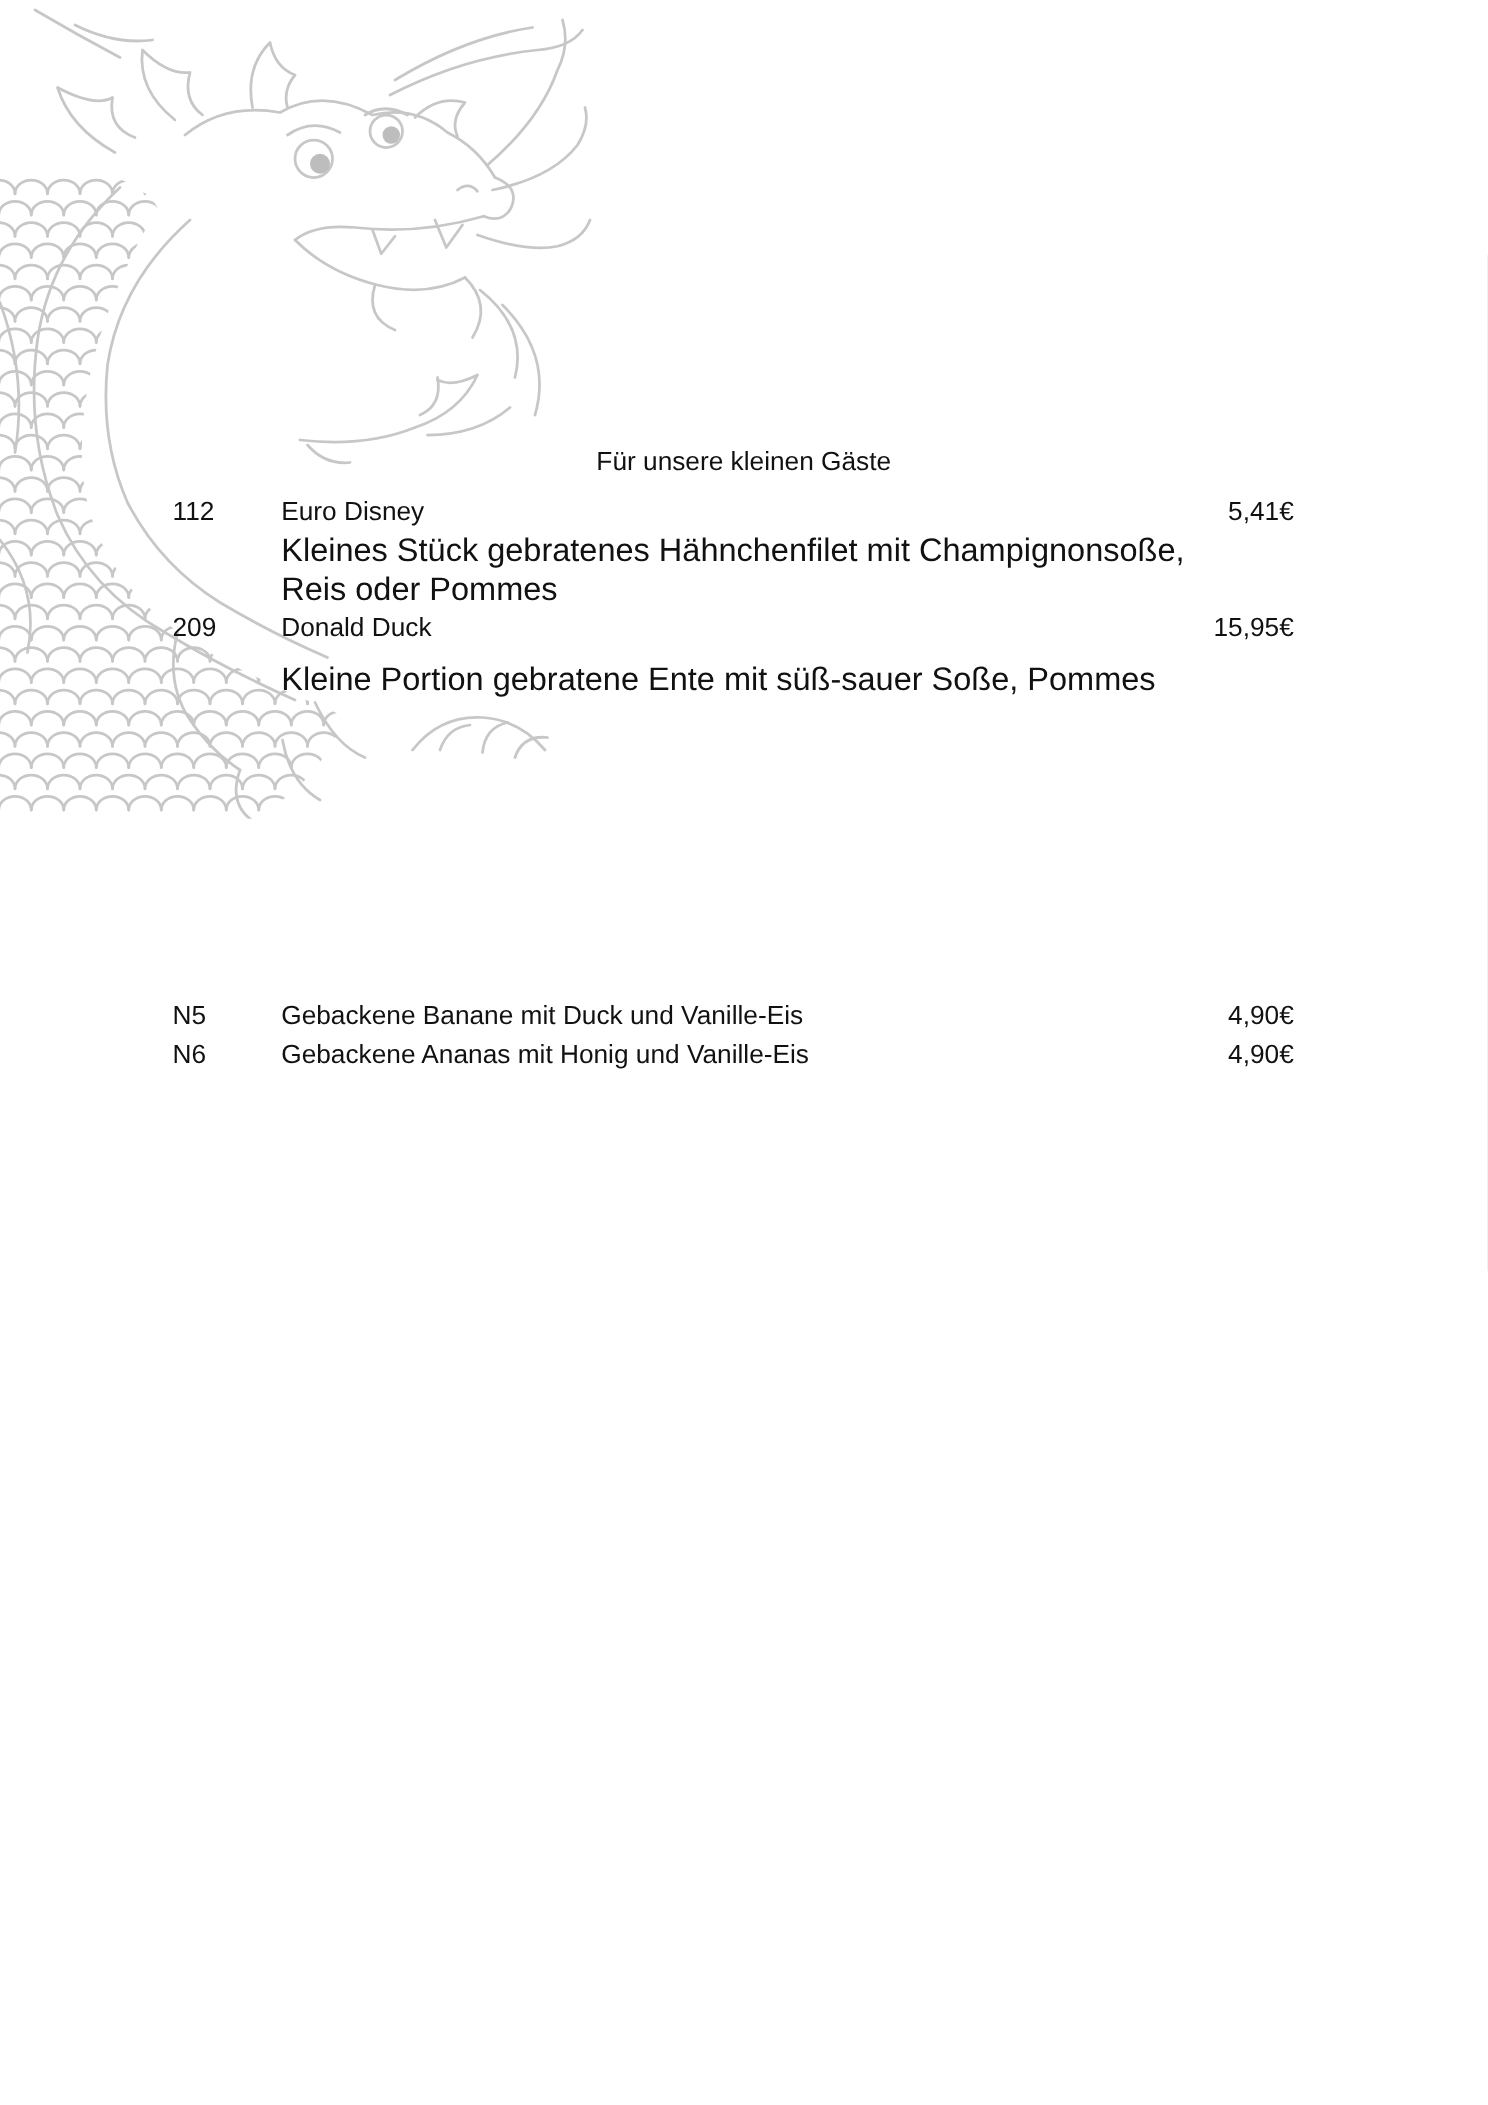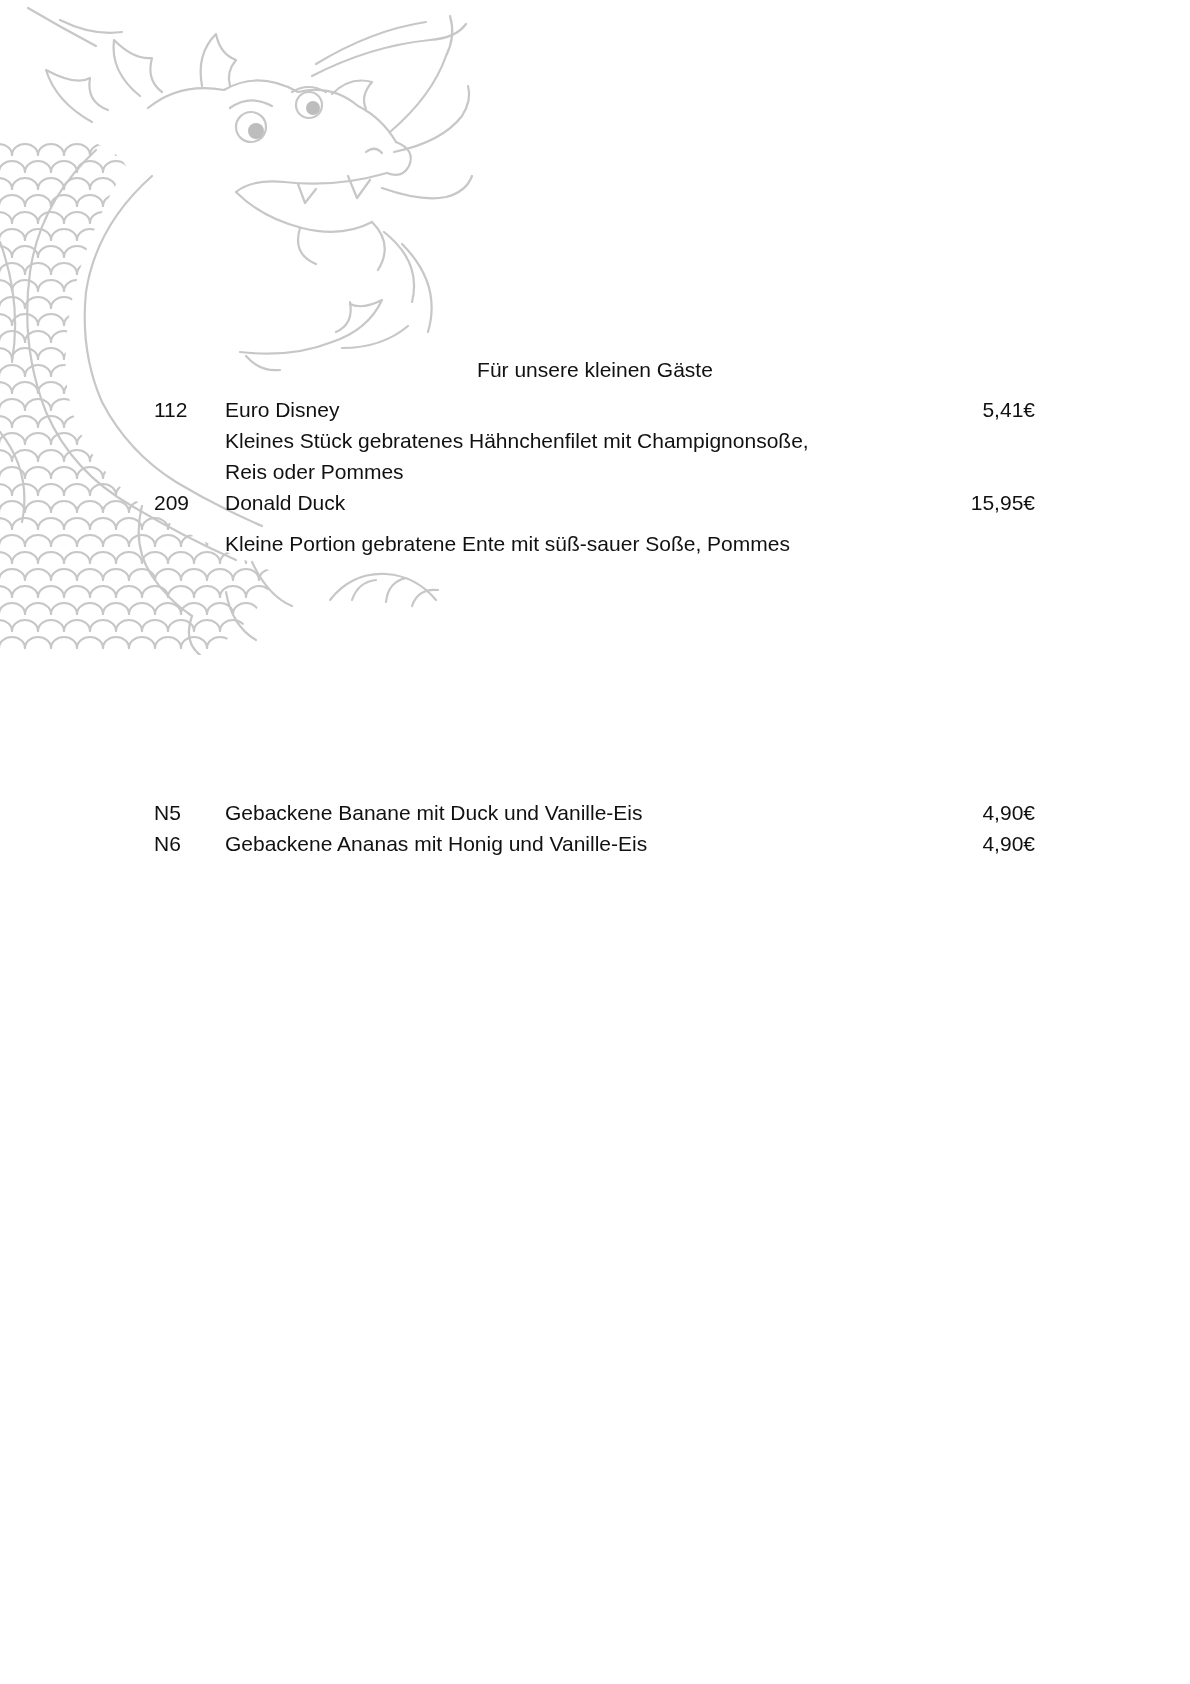--- a/index.html
+++ b/index.html
@@ -21,26 +21,26 @@
   .dragon{position:absolute;left:0;top:0;pointer-events:none;}
   .dragon .ln{fill:none;stroke:var(--watermark);stroke-width:2.2;stroke-linecap:round;stroke-linejoin:round;}
   .dragon .fillp{fill:var(--pupil);stroke:none;}
   .section-title{
     position:absolute;left:0;width:100%;
     text-align:center;
     font-size:21px;line-height:31px;
     white-space:pre;
   }
   .menu-row{position:absolute;left:0;width:100%;font-size:21px;line-height:31px;}
-  .menu-row .num{position:absolute;left:138px;white-space:pre;margin-left:16px;}
+  .menu-row .num{position:absolute;left:138px;white-space:pre;}
   .menu-row .name{position:absolute;left:225px;white-space:pre;text-align:center;}
   .menu-row .price{position:absolute;right:155px;white-space:pre;}
   .desc-line{
     position:absolute;left:225px;
-    font-size:21px;line-height:31px;
+    font-size:26px;line-height:31px;
     white-space:pre;
   }
 </style>
 </head>
 <body>
 
 <div class="page">
 
   <svg class="dragon" width="480" height="655" viewBox="0 0 480 655" aria-hidden="true">
     <defs>

